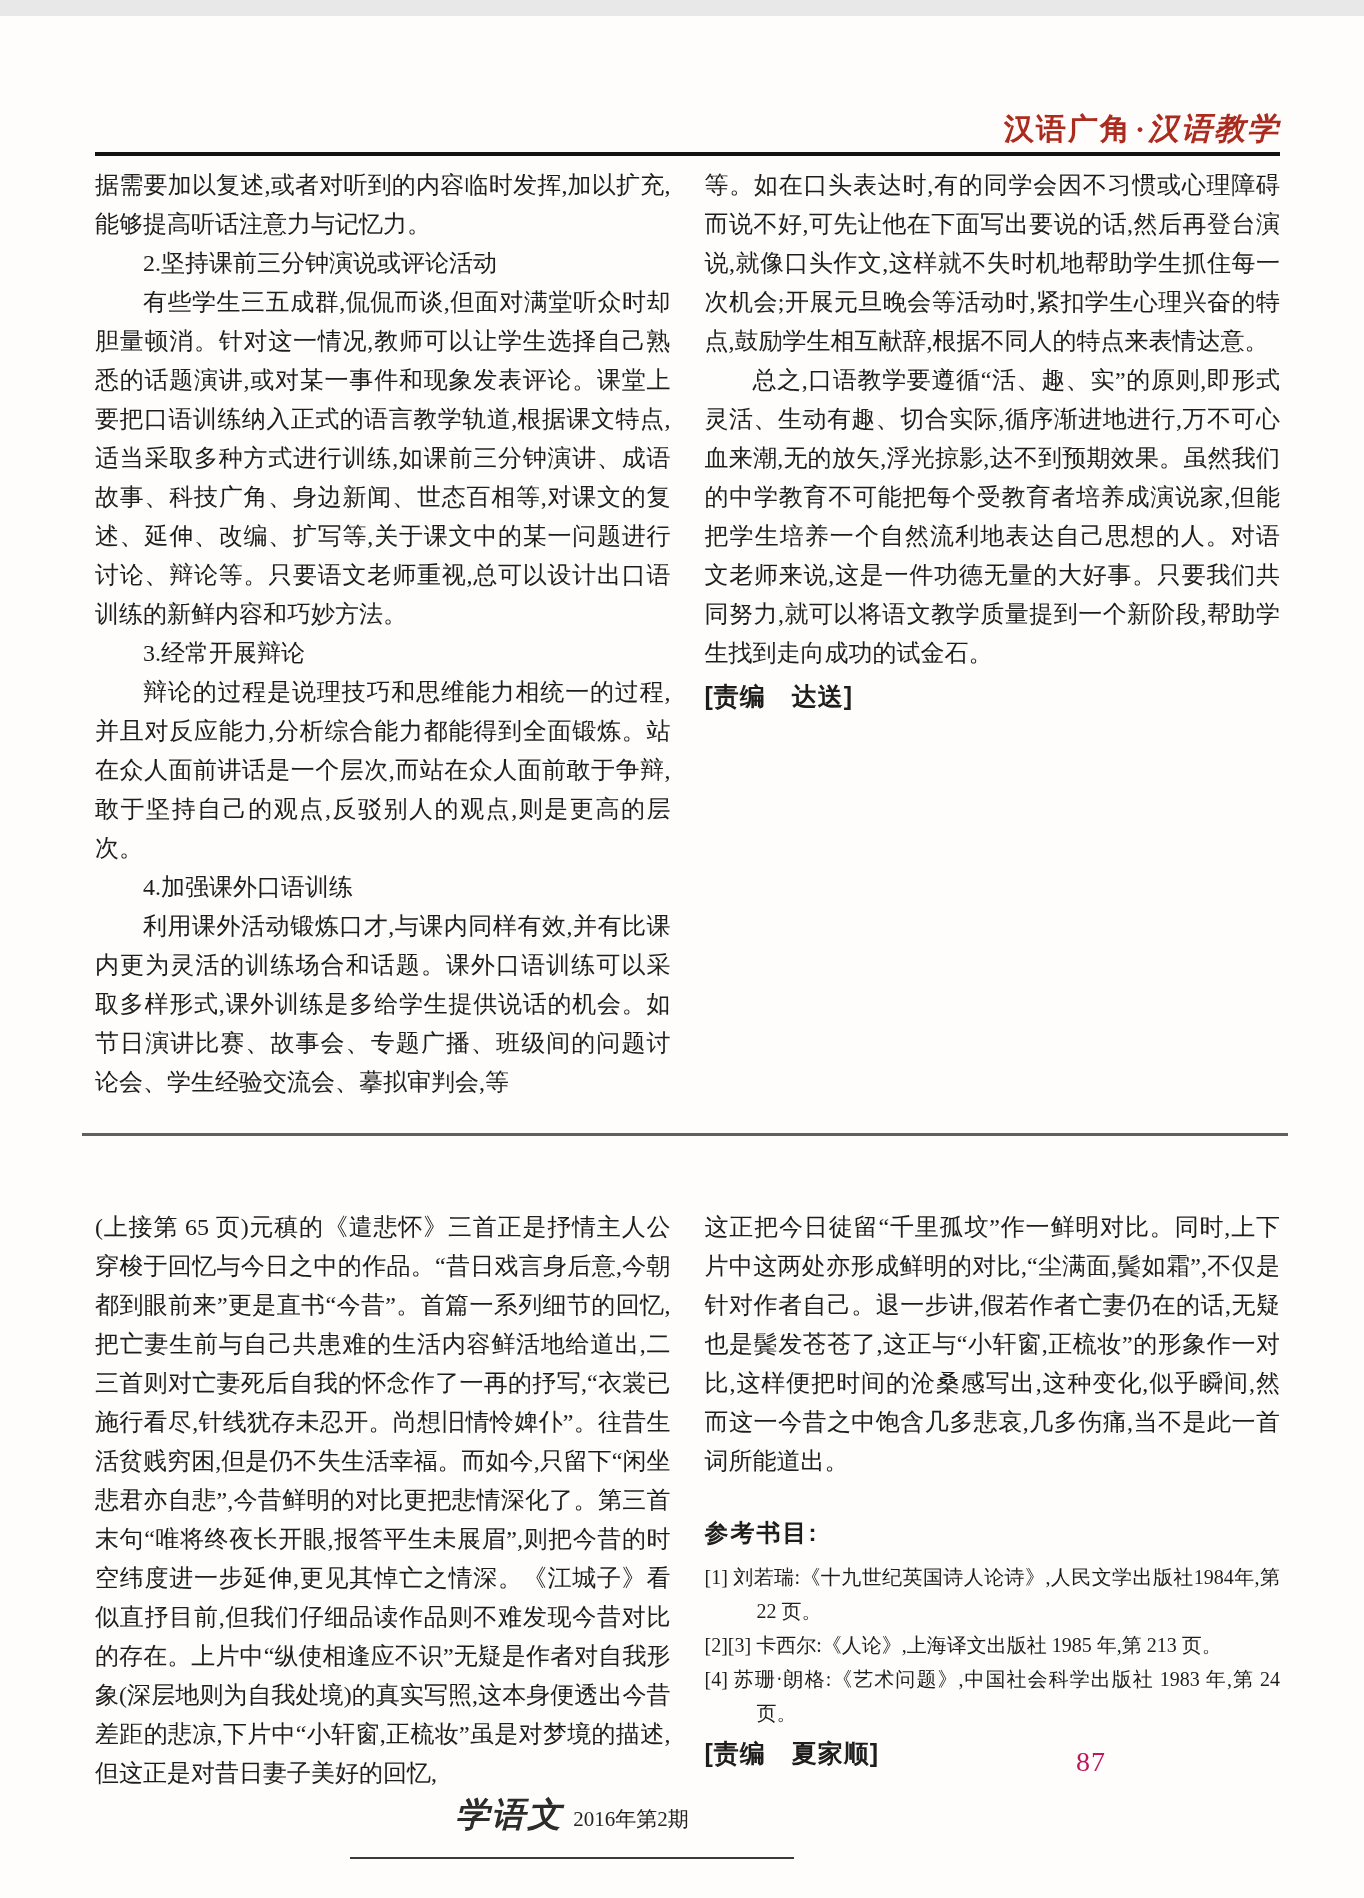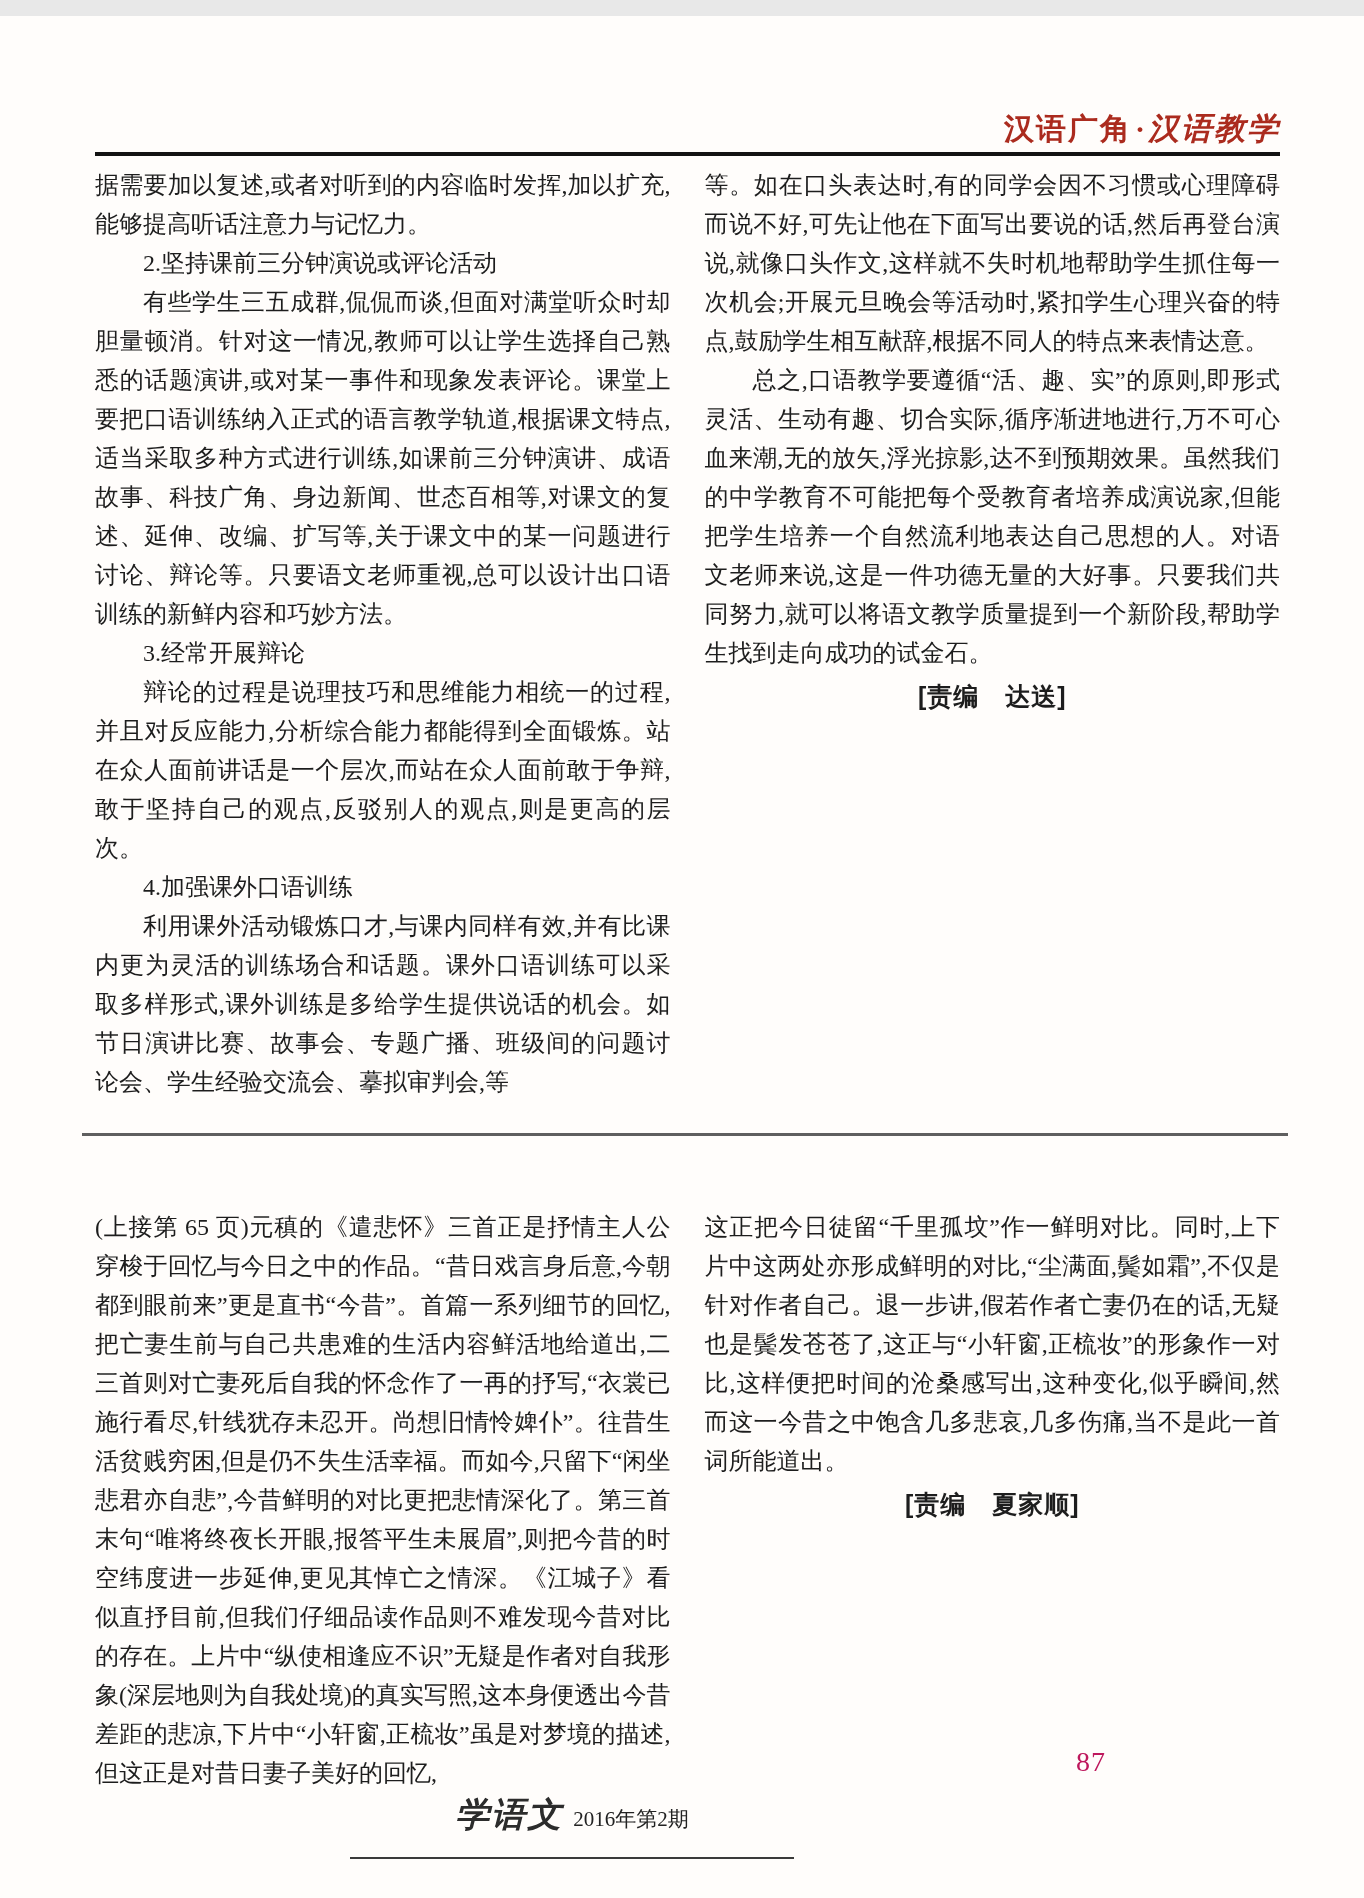--- a/index.html
+++ b/index.html
@@ -27,21 +27,21 @@
   .col { flex:1 1 0; text-align:justify; font-size:24px; line-height:39px; }
   p { margin:0; }
   .indent { text-indent:2em; }
   .noindent { text-indent:0; }
   .affiliation {
     font-style:italic; font-family:"DejaVu Serif",serif;
     text-align:center; letter-spacing:2px; text-indent:0; font-size:24px;
   }
   .affiliation2 { margin-top:12px; }
   .editor {
-    text-align:center; text-indent:0;
+    text-align:left; text-indent:0;
     font-family:"Liberation Sans","DejaVu Sans",sans-serif;
     font-weight:700; font-size:25px; margin-top:4px; letter-spacing:1px;
   }
   .bib { margin-top:32px; }
   .bib-heading {
     font-family:"Liberation Sans","DejaVu Sans",sans-serif;
     font-weight:700; font-size:24px; letter-spacing:2px; margin-bottom:8px;
   }
   .ref {
     font-size:20px; line-height:34px;
@@ -92,20 +92,26 @@
   </div>
 
   <div class="mid-rule"></div>
 
   <div class="section section-bottom">
     <div class="col">
       <p class="noindent">(上接第 65 页)元稹的《遣悲怀》三首正是抒情主人公穿梭于回忆与今日之中的作品。“昔日戏言身后意,今朝都到眼前来”更是直书“今昔”。首篇一系列细节的回忆,把亡妻生前与自己共患难的生活内容鲜活地给道出,二三首则对亡妻死后自我的怀念作了一再的抒写,“衣裳已施行看尽,针线犹存未忍开。尚想旧情怜婢仆”。往昔生活贫贱穷困,但是仍不失生活幸福。而如今,只留下“闲坐悲君亦自悲”,今昔鲜明的对比更把悲情深化了。第三首末句“唯将终夜长开眼,报答平生未展眉”,则把今昔的时空纬度进一步延伸,更见其悼亡之情深。《江城子》看似直抒目前,但我们仔细品读作品则不难发现今昔对比的存在。上片中“纵使相逢应不识”无疑是作者对自我形象(深层地则为自我处境)的真实写照,这本身便透出今昔差距的悲凉,下片中“小轩窗,正梳妆”虽是对梦境的描述,但这正是对昔日妻子美好的回忆,</p>
     </div>
     <div class="col">
       <p class="noindent">这正把今日徒留“千里孤坟”作一鲜明对比。同时,上下片中这两处亦形成鲜明的对比,“尘满面,鬓如霜”,不仅是针对作者自己。退一步讲,假若作者亡妻仍在的话,无疑也是鬓发苍苍了,这正与“小轩窗,正梳妆”的形象作一对比,这样便把时间的沧桑感写出,这种变化,似乎瞬间,然而这一今昔之中饱含几多悲哀,几多伤痛,当不是此一首词所能道出。</p>
+      <div class="bib">
+        <div class="bib-heading">参考书目:</div>
+        <div class="ref">[1] 刘若瑞:《十九世纪英国诗人论诗》,人民文学出版社1984年,第 22 页。</div>
+        <div class="ref">[2][3] 卡西尔:《人论》,上海译文出版社 1985 年,第 213 页。</div>
+        <div class="ref">[4] 苏珊·朗格:《艺术问题》,中国社会科学出版社 1983 年,第 24 页。</div>
+      </div>
       <p class="editor">[责编　夏家顺]</p>
     </div>
   </div>
 
   <div class="page-number">87</div>
 
   <div class="footer">
     <span class="journal-name">学语文</span><span class="journal-issue">2016年第2期</span>
   </div>
 

